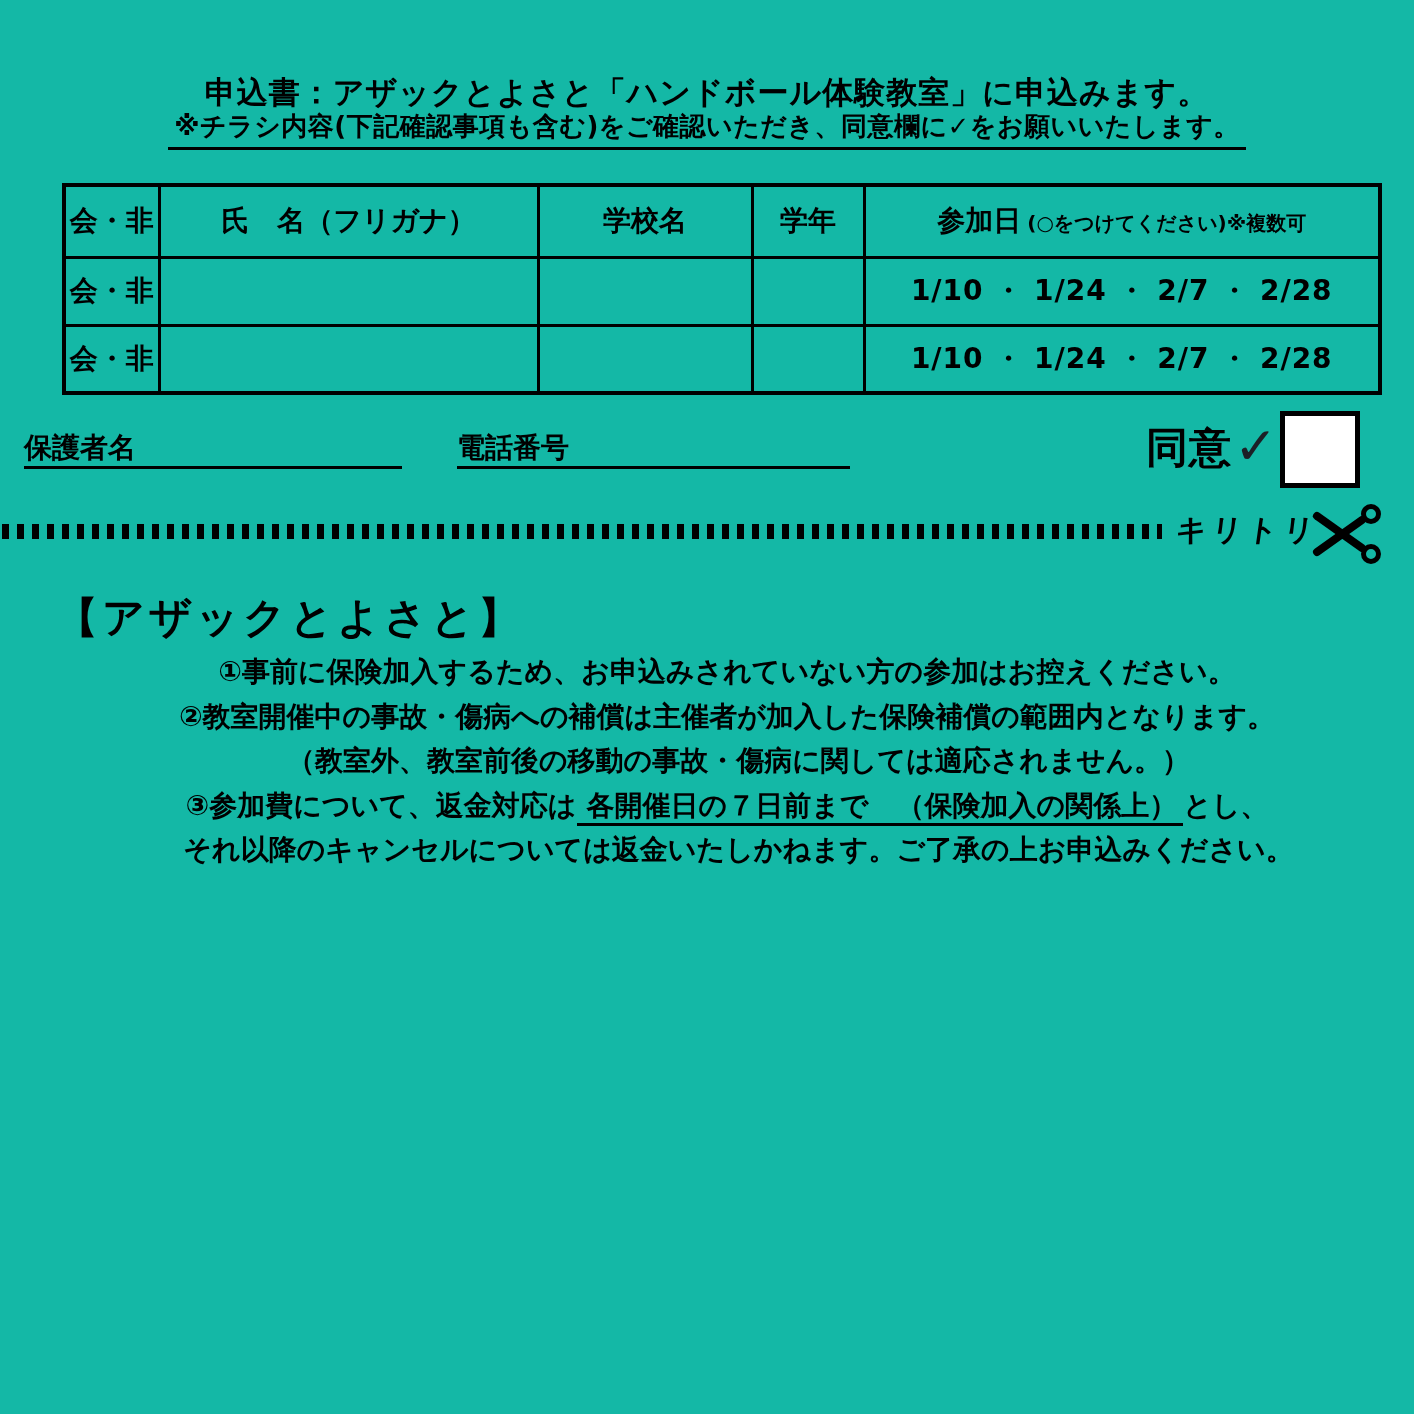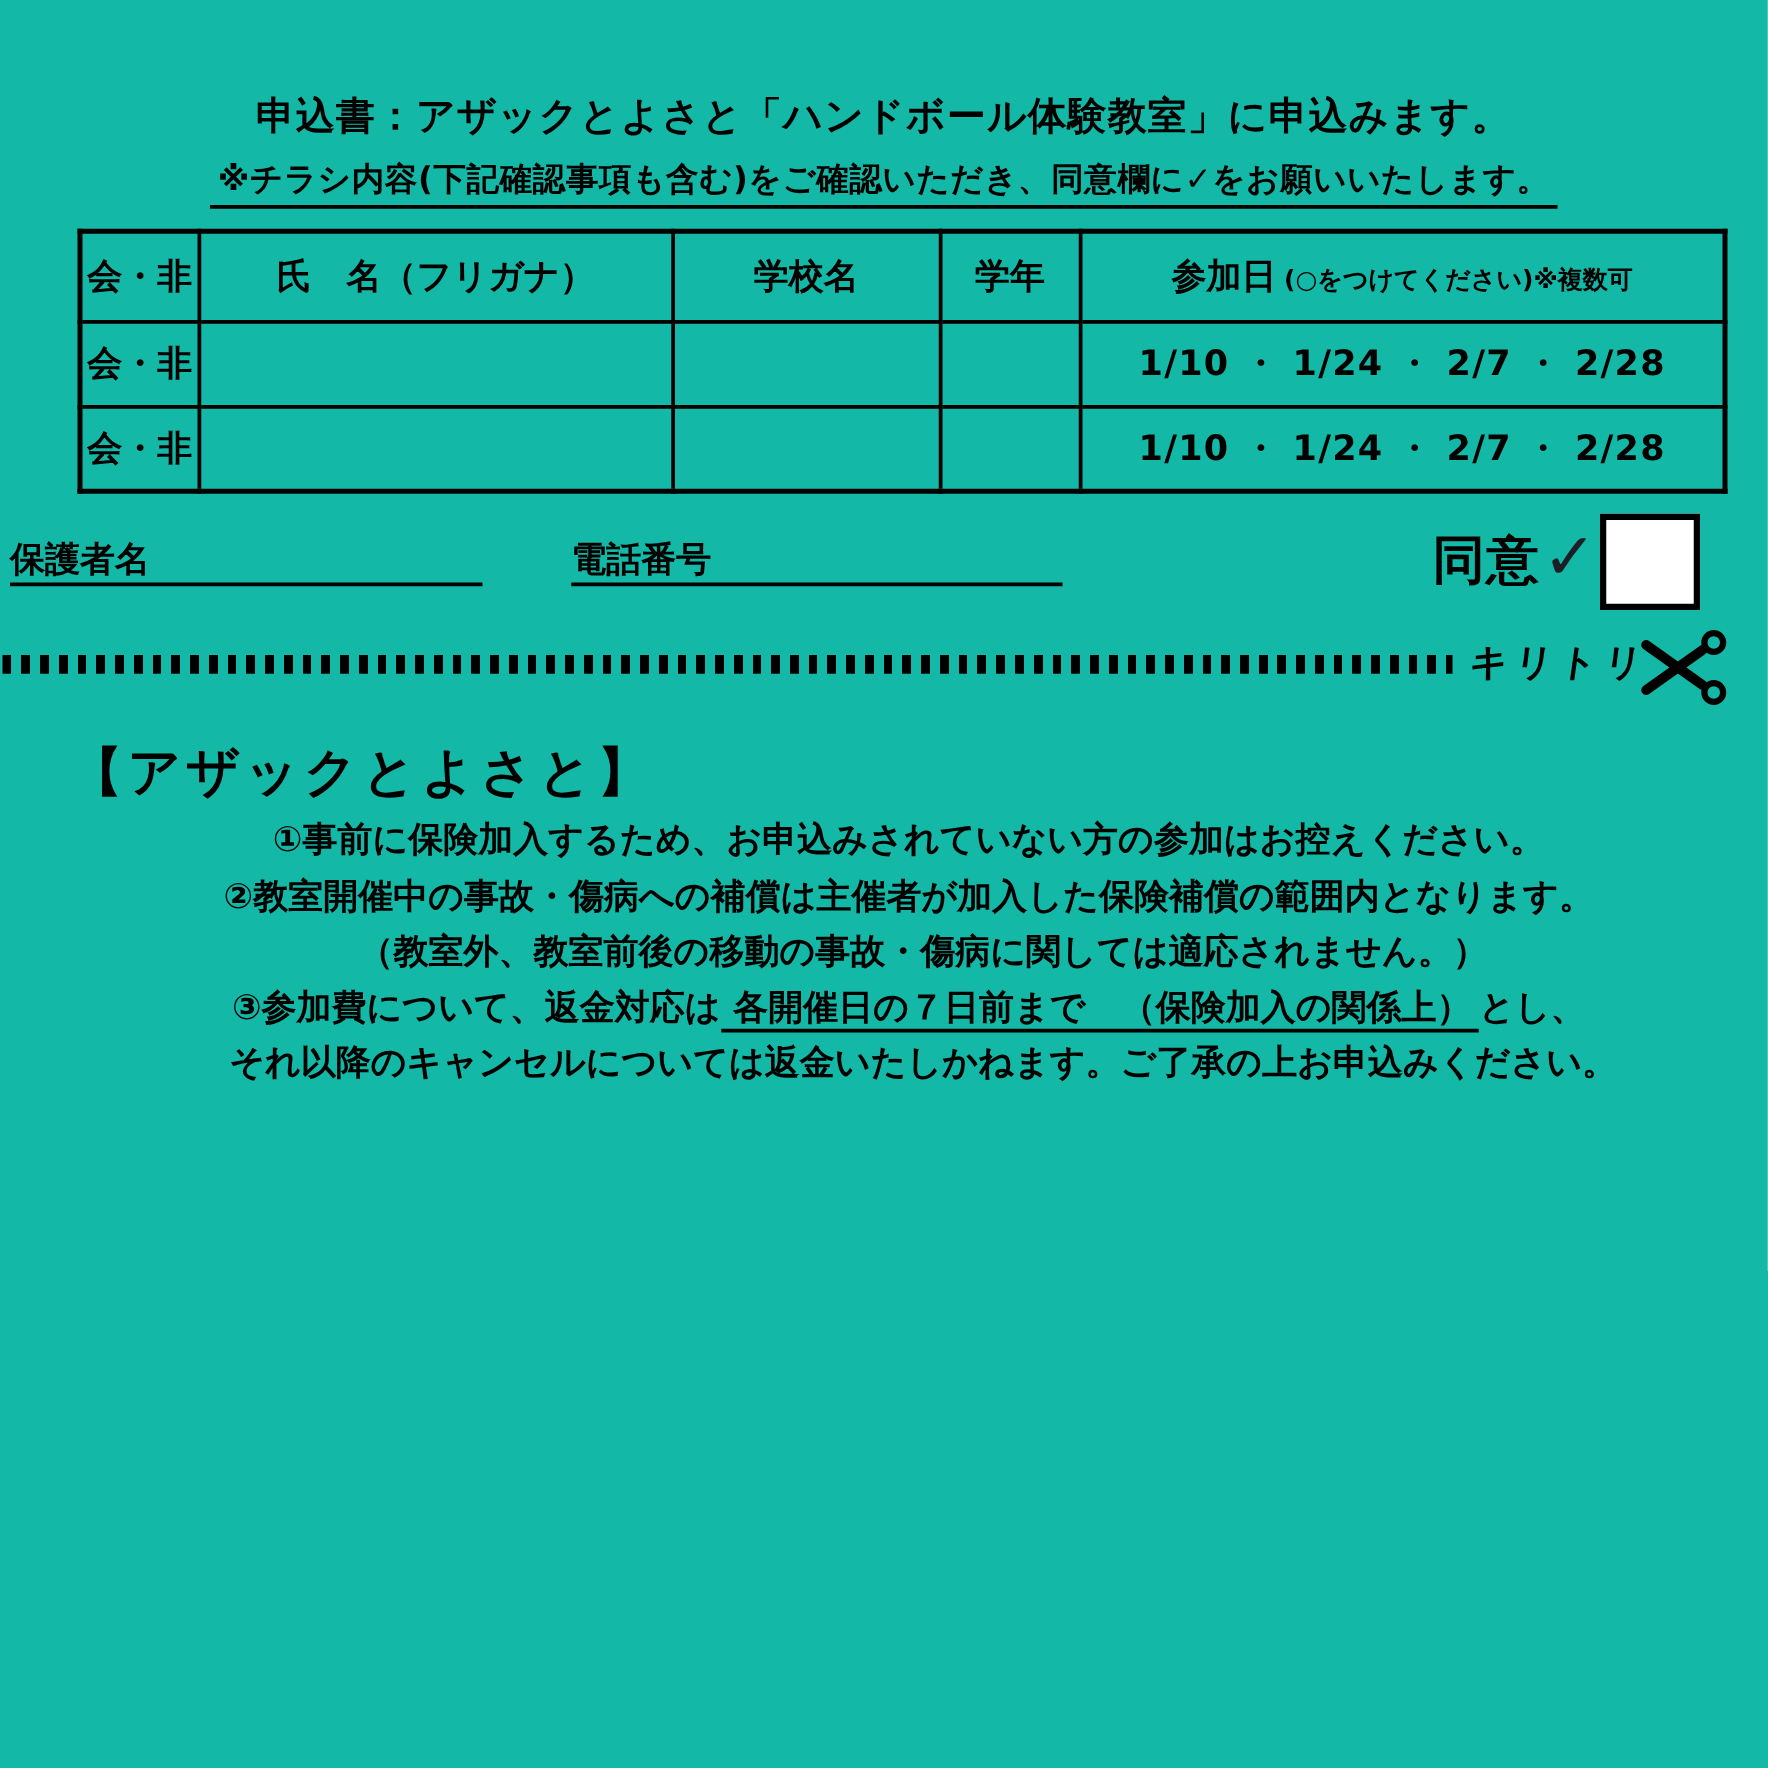--- a/index.html
+++ b/index.html
@@ -8,21 +8,21 @@
     font-family:"DejaVu Sans","Liberation Sans",sans-serif;
     font-weight:bold;position:relative;overflow:hidden;
   }
   .sheet{position:absolute;inset:0;background:#14b8a6;}
 
   
   .title{
     position:absolute;top:72px;left:0;width:100%;
     text-align:center;font-size:31px;letter-spacing:1px;white-space:nowrap;
   }
-  .subtitle-wrap{position:absolute;top:109px;left:0;width:100%;text-align:center;margin-top:17px;}
+  .subtitle-wrap{position:absolute;top:109px;left:0;width:100%;text-align:center;}
   .subtitle{
     display:inline-block;font-size:26px;letter-spacing:.5px;white-space:nowrap;
     border-bottom:3px solid #000;padding:0 6px 3px 6px;
   }
 
   
   table.app{
     position:absolute;left:62px;top:183px;width:1316px;
     border-collapse:collapse;table-layout:fixed;
     border:4px solid #000;
@@ -39,21 +39,21 @@
   .date-main{font-size:28px;}
   .date-note{font-size:20px;margin-left:6px;}
   td.dates{font-size:29px;letter-spacing:1px;}
 
   
   .field{
     position:absolute;top:428px;height:38px;
     border-bottom:3px solid #000;display:flex;align-items:flex-end;
   }
   .field .flabel{font-size:28px;line-height:36px;white-space:nowrap;}
-  #field-guardian{left:8px;width:378px;}
+  #field-guardian{left:24px;width:378px;}
   #field-phone{left:457px;width:393px;}
   #field-fee{left:909px;width:217px;}
   .consent{
     position:absolute;left:1146px;top:420px;display:flex;align-items:center;
   }
   .consent .clabel{font-size:42px;letter-spacing:1px;}
   .consent .cmark{font-size:52px;line-height:40px;margin-left:2px;transform:translateY(-2px);color:#1c2026;}
   .checkbox{
     position:absolute;left:1280px;top:411px;width:80px;height:77px;
     border:5px solid #000;background:#fff;box-sizing:border-box;

